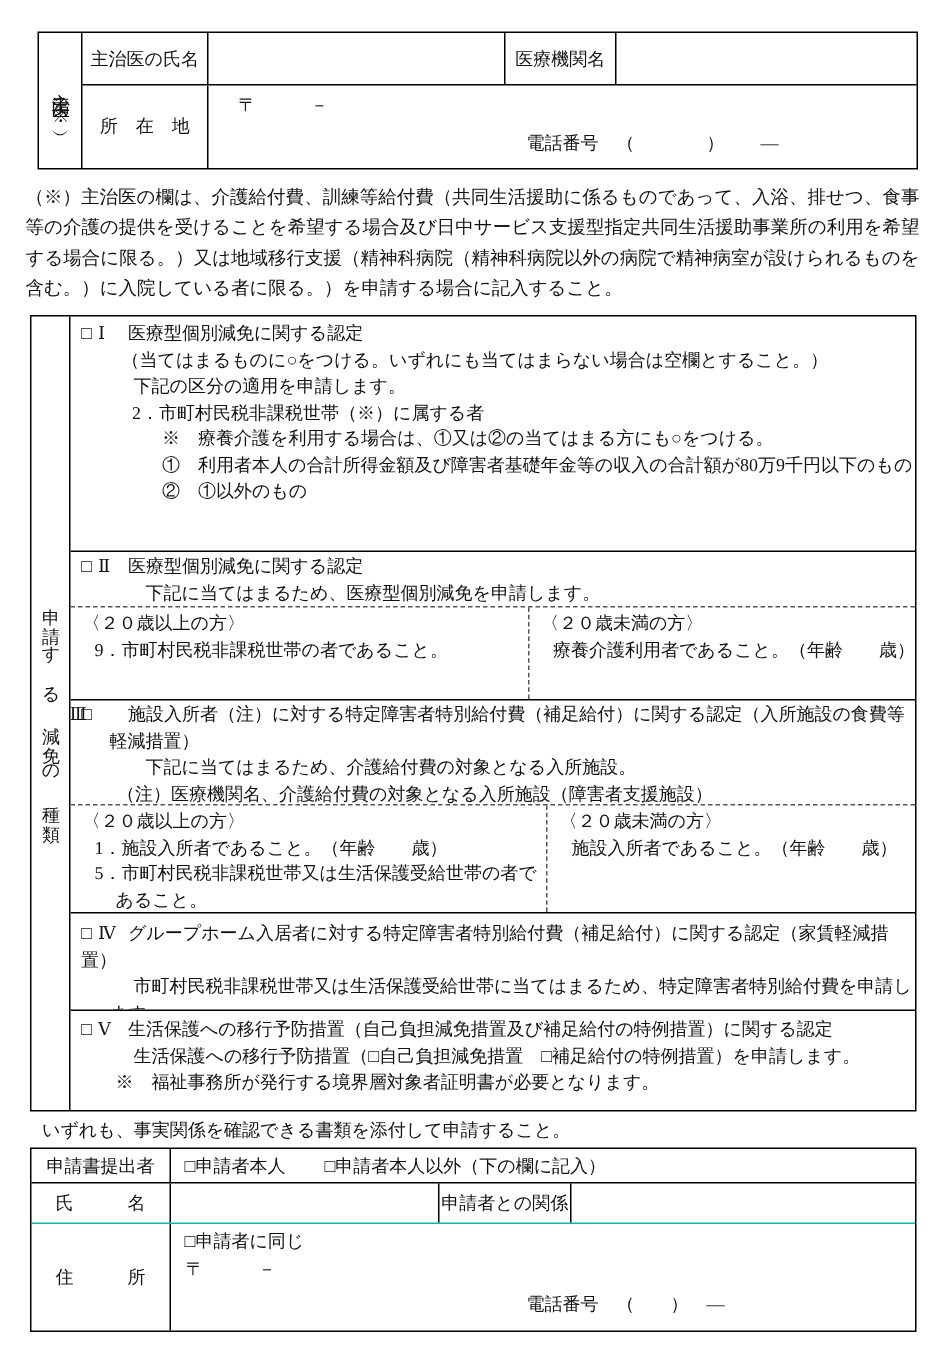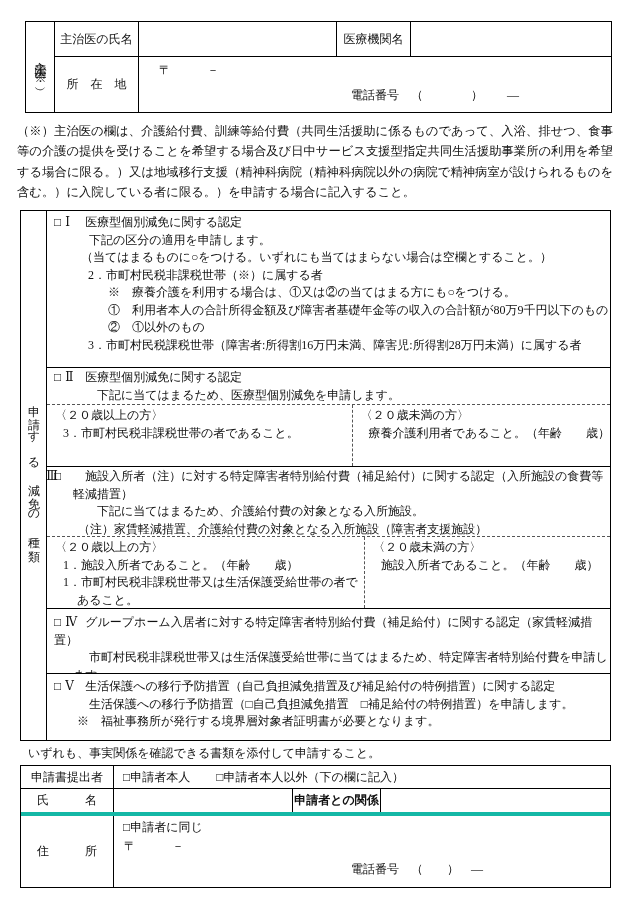--- a/index.html
+++ b/index.html
@@ -68,29 +68,29 @@
   .s4-body{padding-left:26px;text-indent:16px;}
   .sec5{flex:1;padding-top:4px;}
   .s5-body{padding-left:42px;}
   .ind-note5{padding-left:30px;}
   
   .footer-note{position:absolute;left:28px;top:744px;line-height:18px;}
   
   .sub-table{left:20px;top:765px;width:591px;height:123px;display:flex;flex-direction:column;}
   .sub-row{display:flex;box-sizing:border-box;}
   .sub-r1{height:22px;}
-  .sub-r2{height:28px;border-top:1px solid #000;border-bottom:4px solid #14b8a6;}
+  .sub-r2{height:28px;border-top:1px solid #000;border-bottom:1px solid #14b8a6;}
   .sub-r3{flex:1;}
   .sub-label{width:93px;display:flex;align-items:center;justify-content:center;
              border-right:1px solid #000;box-sizing:border-box;}
   .sub-r1-content{flex:1;display:flex;align-items:center;padding-left:9px;}
   .opt2{margin-left:26px;}
   .name-field{width:179px;border-right:1px solid #000;box-sizing:border-box;}
   .rel-label{width:88px;border-right:1px solid #000;box-sizing:border-box;
-             display:flex;align-items:center;justify-content:center;font-weight:bold;}
+             display:flex;align-items:center;justify-content:center;}
   .rel-field{flex:1;}
   .addr-content{flex:1;position:relative;padding:3px 0 0 9px;box-sizing:border-box;}
   .addr-postal{margin-top:1px;padding-left:1px;}
   .phone-line-sub{position:absolute;right:127px;bottom:9px;}
 </style>
 </head>
 <body>
 
 <div class="page">
 
@@ -116,61 +116,60 @@
   <div class="note">（※）主治医の欄は、介護給付費、訓練等給付費（共同生活援助に係るものであって、入浴、排せつ、食事等の介護の提供を受けることを希望する場合及び日中サービス支援型指定共同生活援助事業所の利用を希望する場合に限る。）又は地域移行支援（精神科病院（精神科病院以外の病院で精神病室が設けられるものを含む。）に入院している者に限る。）を申請する場合に記入すること。</div>
 
   <div class="frame main-table">
     <div class="vside main-side">申請する減免の種類</div>
     <div class="main-content">
 
       <div class="sec sec1">
         <div class="ln t-line">
           <span class="box">□</span><span class="num">Ⅰ</span><span>医療型個別減免に関する認定</span>
         </div>
+        <div class="ln ind-paren">（当てはまるものに○をつける。いずれにも当てはまらない場合は空欄とすること。）</div>
         <div class="ln ind-sub">下記の区分の適用を申請します。</div>
-        <div class="ln ind-paren">（当てはまるものに○をつける。いずれにも当てはまらない場合は空欄とすること。）</div>
         <div class="ln ind-item">2．市町村民税非課税世帯（※）に属する者</div>
         <div class="ln ind-deep">※　療養介護を利用する場合は、①又は②の当てはまる方にも○をつける。</div>
         <div class="ln ind-deep">①　利用者本人の合計所得金額及び障害者基礎年金等の収入の合計額が80万9千円以下のもの</div>
         <div class="ln ind-deep">②　①以外のもの</div>
-        <div class="ln ind-item">3．市町村民税課税世帯（障害者:所得割16万円未満、障害児:所得割28万円未満）に属する者</div>
       </div>
 
       <div class="sec">
         <div class="sec2-head">
           <div class="ln t-line">
             <span class="box">□</span><span class="num">Ⅱ</span><span>医療型個別減免に関する認定</span>
           </div>
           <div class="ln ind-apply">下記に当てはまるため、医療型個別減免を申請します。</div>
         </div>
         <div class="cols cols-2">
           <div class="col-left2">
             <div class="ln col-head">〈２０歳以上の方〉</div>
-            <div class="ln col-item">3．市町村民税非課税世帯の者であること。</div>
+            <div class="ln col-item">9．市町村民税非課税世帯の者であること。</div>
           </div>
           <div class="col-right">
             <div class="ln col-head">〈２０歳未満の方〉</div>
             <div class="ln col-body">療養介護利用者であること。（年齢　　歳）</div>
           </div>
         </div>
       </div>
 
       <div class="sec">
         <div class="sec3-head">
           <div class="ln wrap hang-title">
             <span class="box">□</span><span class="num">Ⅲ</span><span>施設入所者（注）に対する特定障害者特別給付費（補足給付）に関する認定（入所施設の食費等軽減措置）</span>
           </div>
           <div class="ln ind-apply">下記に当てはまるため、介護給付費の対象となる入所施設。</div>
-          <div class="ln ind-note">（注）家賃軽減措置、介護給付費の対象となる入所施設（障害者支援施設）</div>
+          <div class="ln ind-note">（注）医療機関名、介護給付費の対象となる入所施設（障害者支援施設）</div>
         </div>
         <div class="cols cols-3">
           <div class="col-left3">
             <div class="ln col-head">〈２０歳以上の方〉</div>
             <div class="ln col-item">1．施設入所者であること。（年齢　　歳）</div>
-            <div class="ln wrap col-item">1．市町村民税非課税世帯又は生活保護受給世帯の者であること。</div>
+            <div class="ln wrap col-item">5．市町村民税非課税世帯又は生活保護受給世帯の者であること。</div>
           </div>
           <div class="col-right">
             <div class="ln col-head">〈２０歳未満の方〉</div>
             <div class="ln col-body">施設入所者であること。（年齢　　歳）</div>
           </div>
         </div>
       </div>
 
       <div class="sec sec4">
         <div class="ln wrap t-line">

